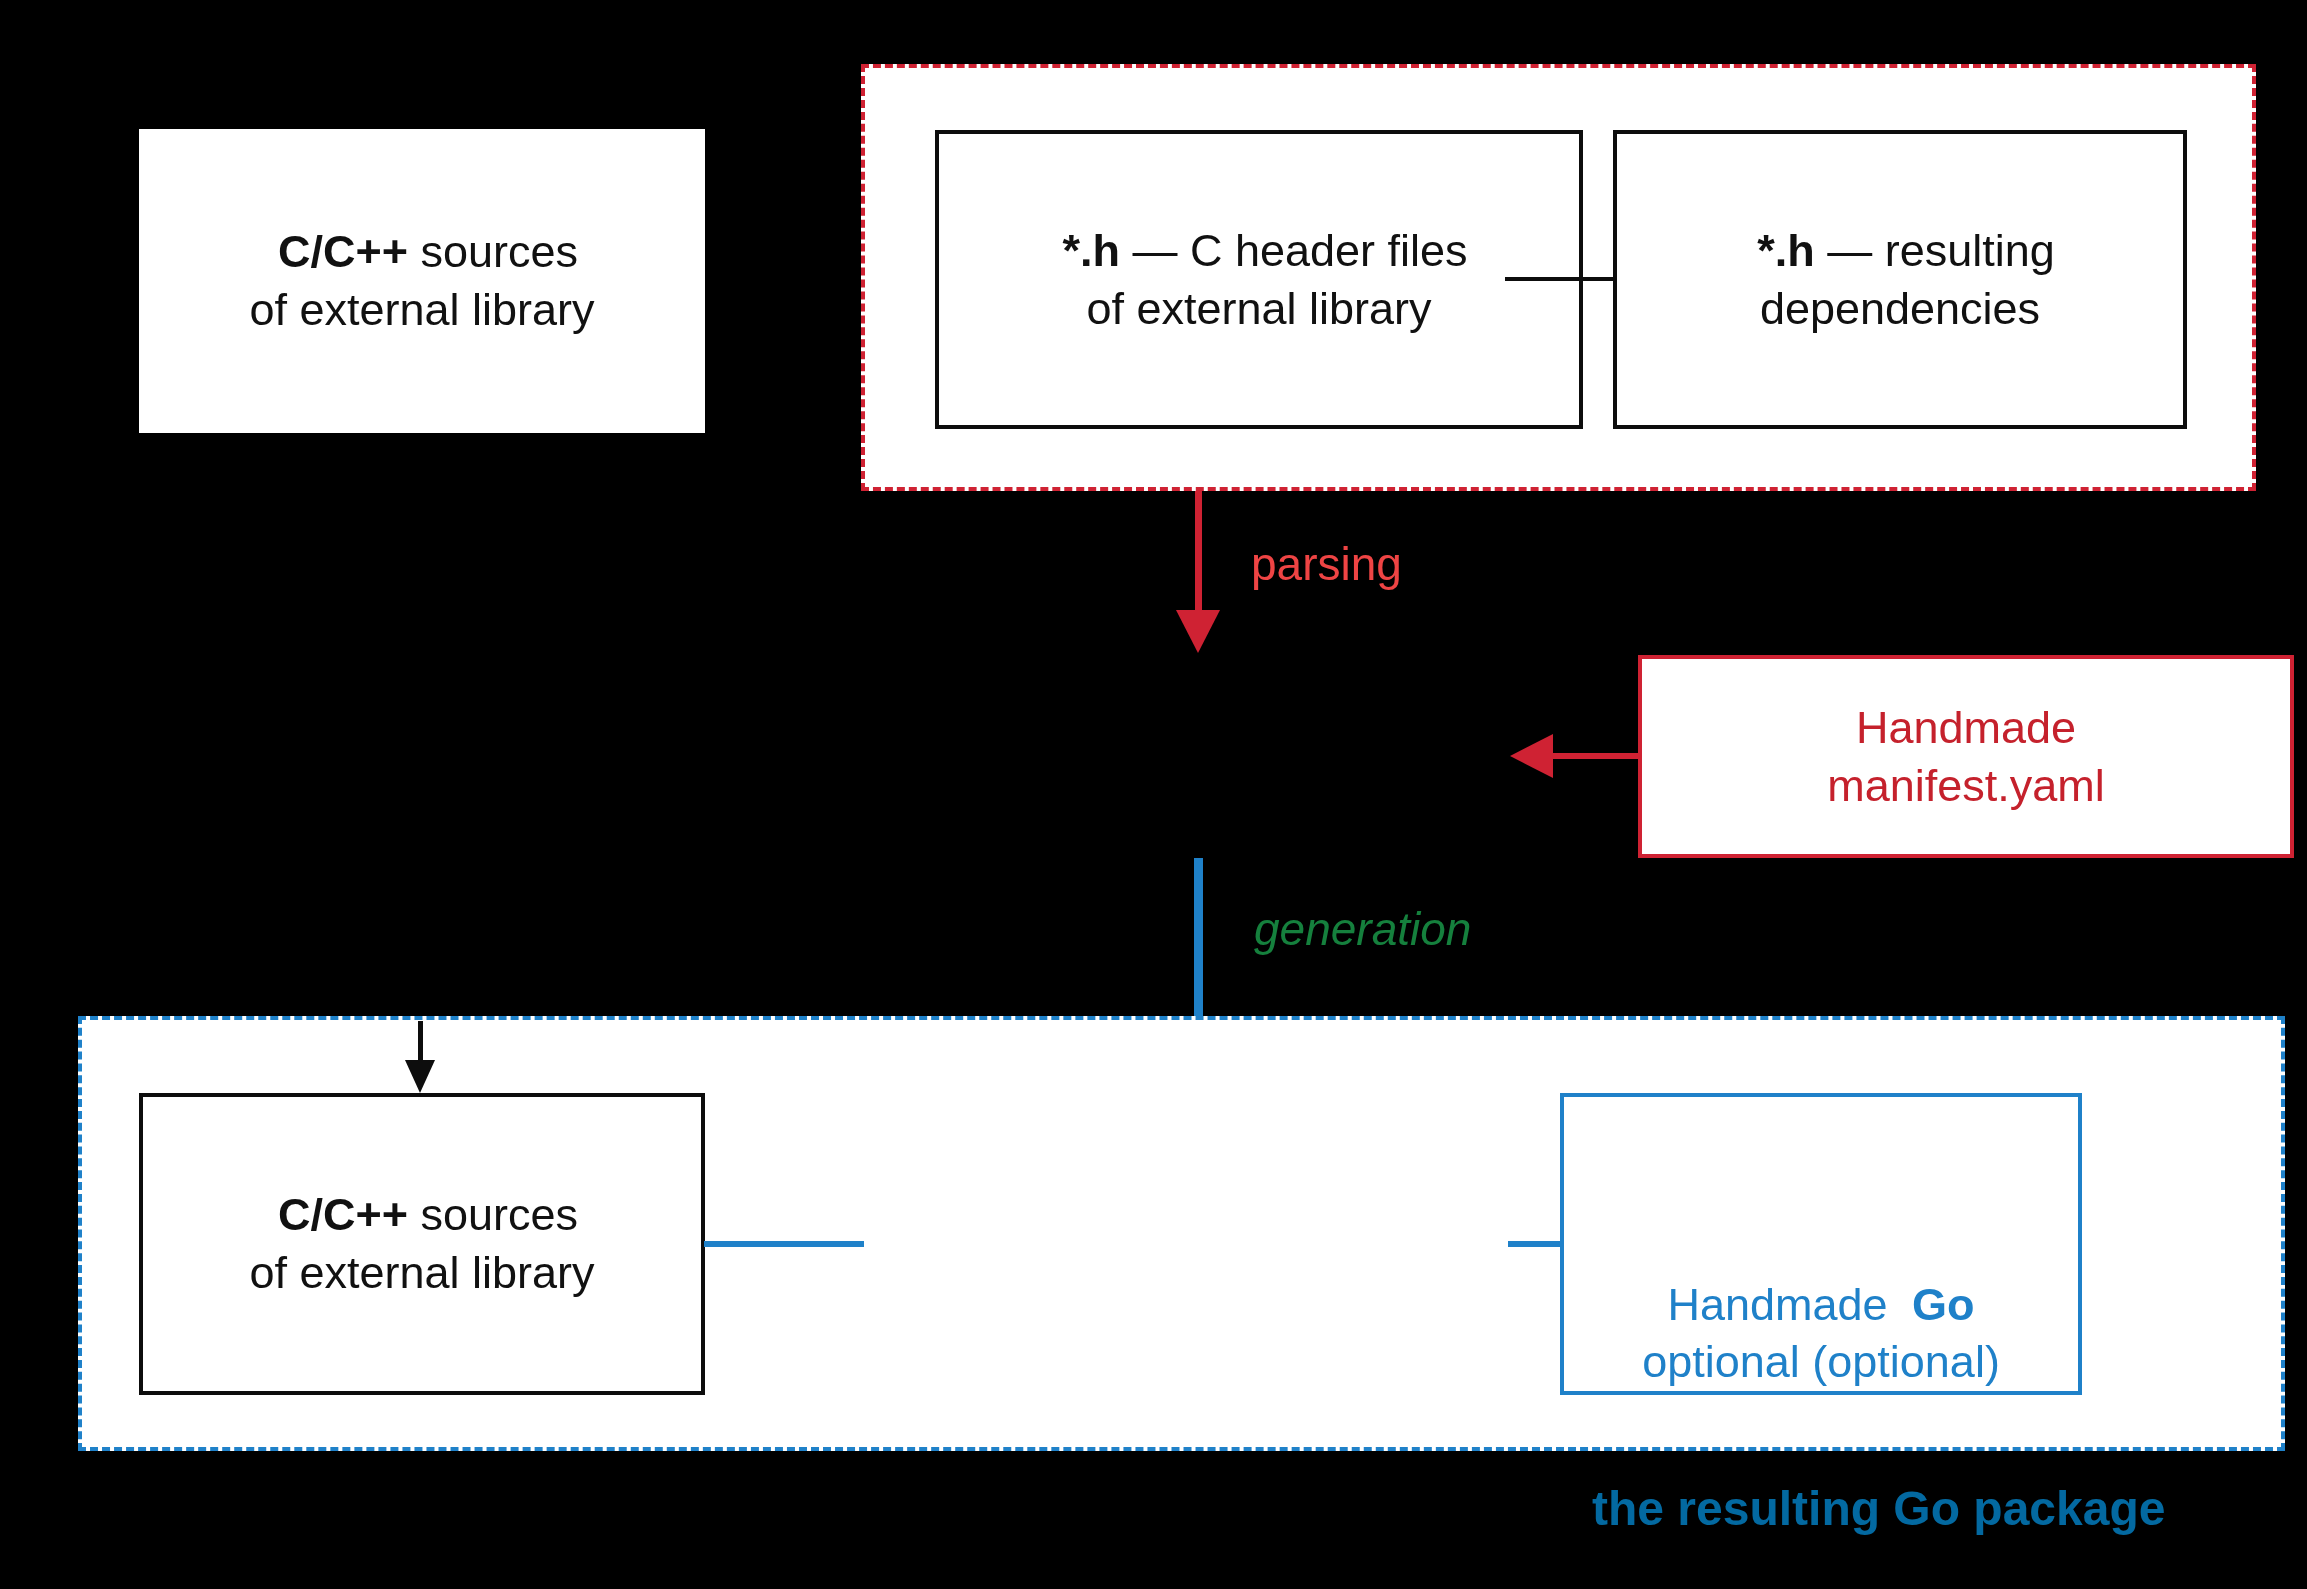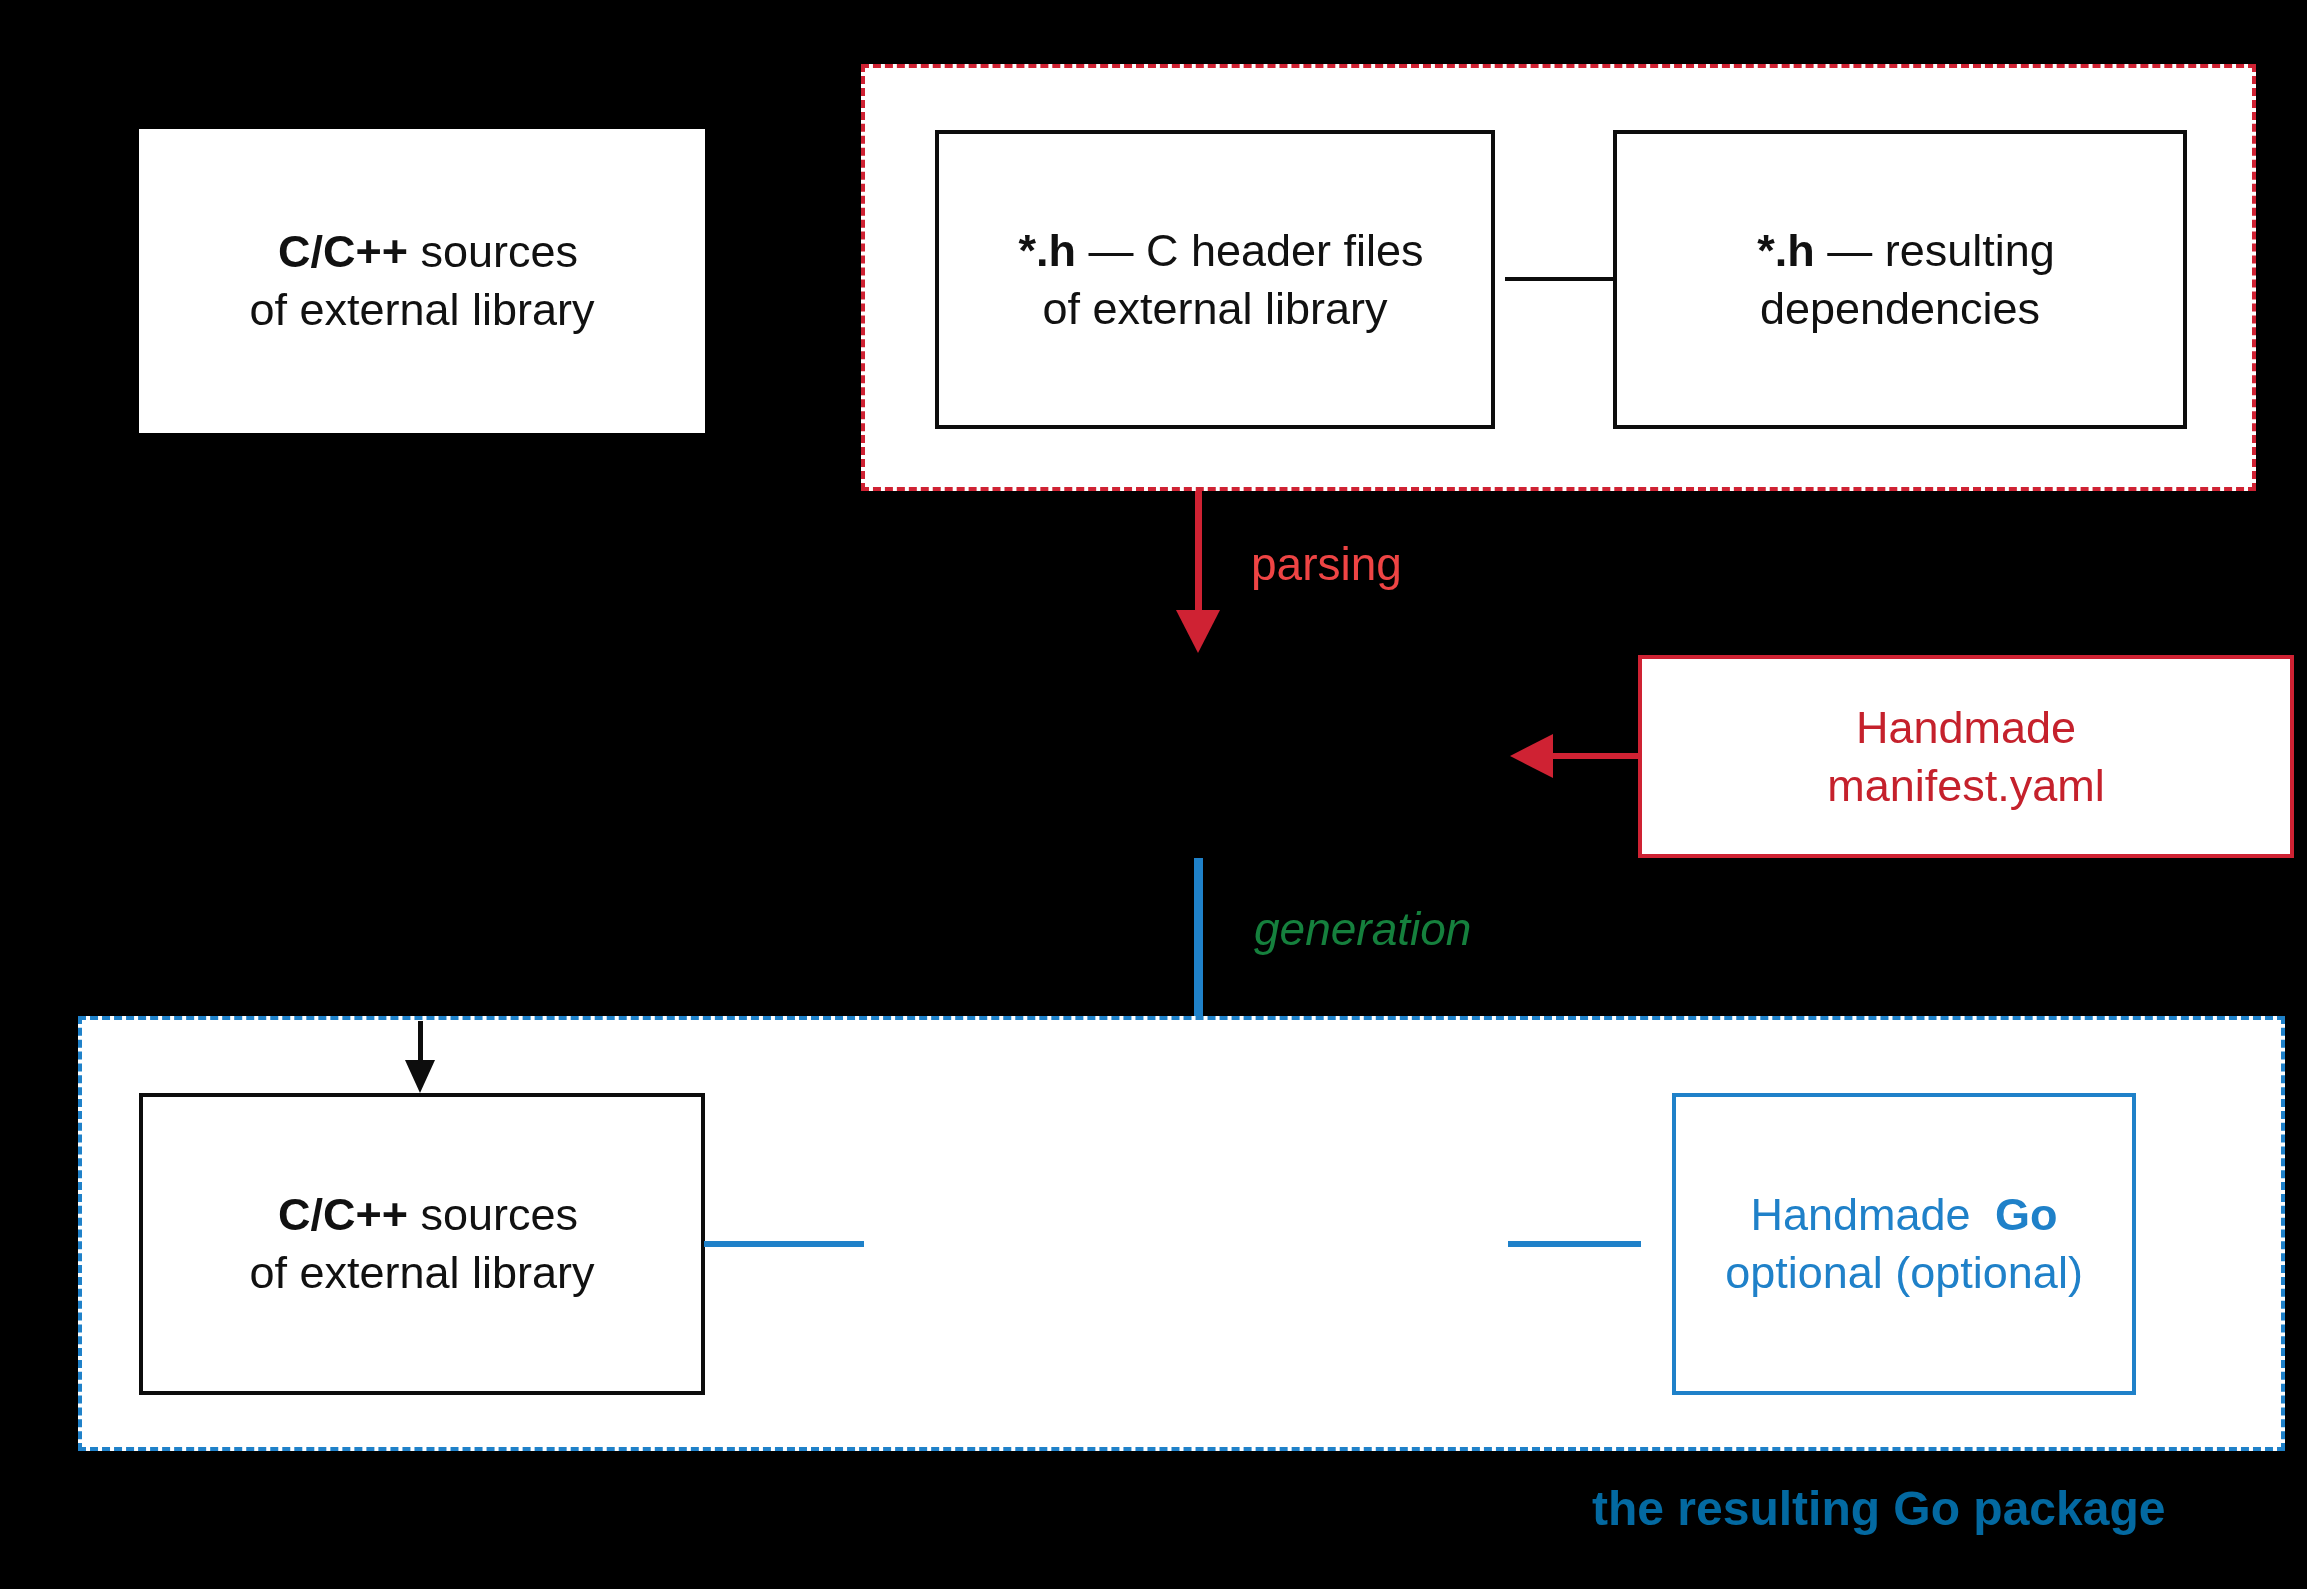--- a/index.html
+++ b/index.html
@@ -133,21 +133,21 @@
   }
 </style>
 </head>
 <body>
 
 <div id="stage">
 
   <div class="group group-red" style="left:861px; top:64px; width:1395px; height:427px;">
   </div>
 
-  <div class="box box-black" style="left:935px; top:130px; width:560px; height:299px;">
+  <div class="box box-black" style="left:935px; top:130px; width:648px; height:299px;">
     <span class="txt"><b>*.h</b><span> — C header files</span><br><span>of external library</span></span>
   </div>
 
   <div class="conn conn-h-black" style="left:1505px; top:277px; width:111px;"></div>
 
   <div class="box box-black" style="left:1613px; top:130px; width:574px; height:299px;">
     <span class="txt"><b>*.h</b><span> — resulting</span><br><span>dependencies</span></span>
   </div>
 
   <div class="box box-plain-black" style="left:139px; top:129px; width:566px; height:304px;">
@@ -178,20 +178,20 @@
 
   <div class="box box-black" style="left:139px; top:1093px; width:566px; height:302px;">
     <span class="txt"><b>C/C++</b><span> sources</span><br><span>of external library</span></span>
   </div>
 
   <div class="conn conn-h-blue" style="left:704px; top:1241px; width:160px;"></div>
 
 
   <div class="conn conn-h-blue" style="left:1508px; top:1241px; width:133px;"></div>
 
-  <div class="box box-blue-thin" style="left:1672px; top:1093px; width:464px; height:302px;">
+  <div class="box box-blue-thin" style="left:1560px; top:1093px; width:522px; height:302px;align-items:flex-end;">
     <span class="txt"><span>Handmade </span><b>Go</b><br><span>optional (optional)</span></span>
   </div>
 
   <div class="caption" style="left:1592px; top:1481px;">the resulting Go package</div>
 
 </div>
 
 
 </body></html>

